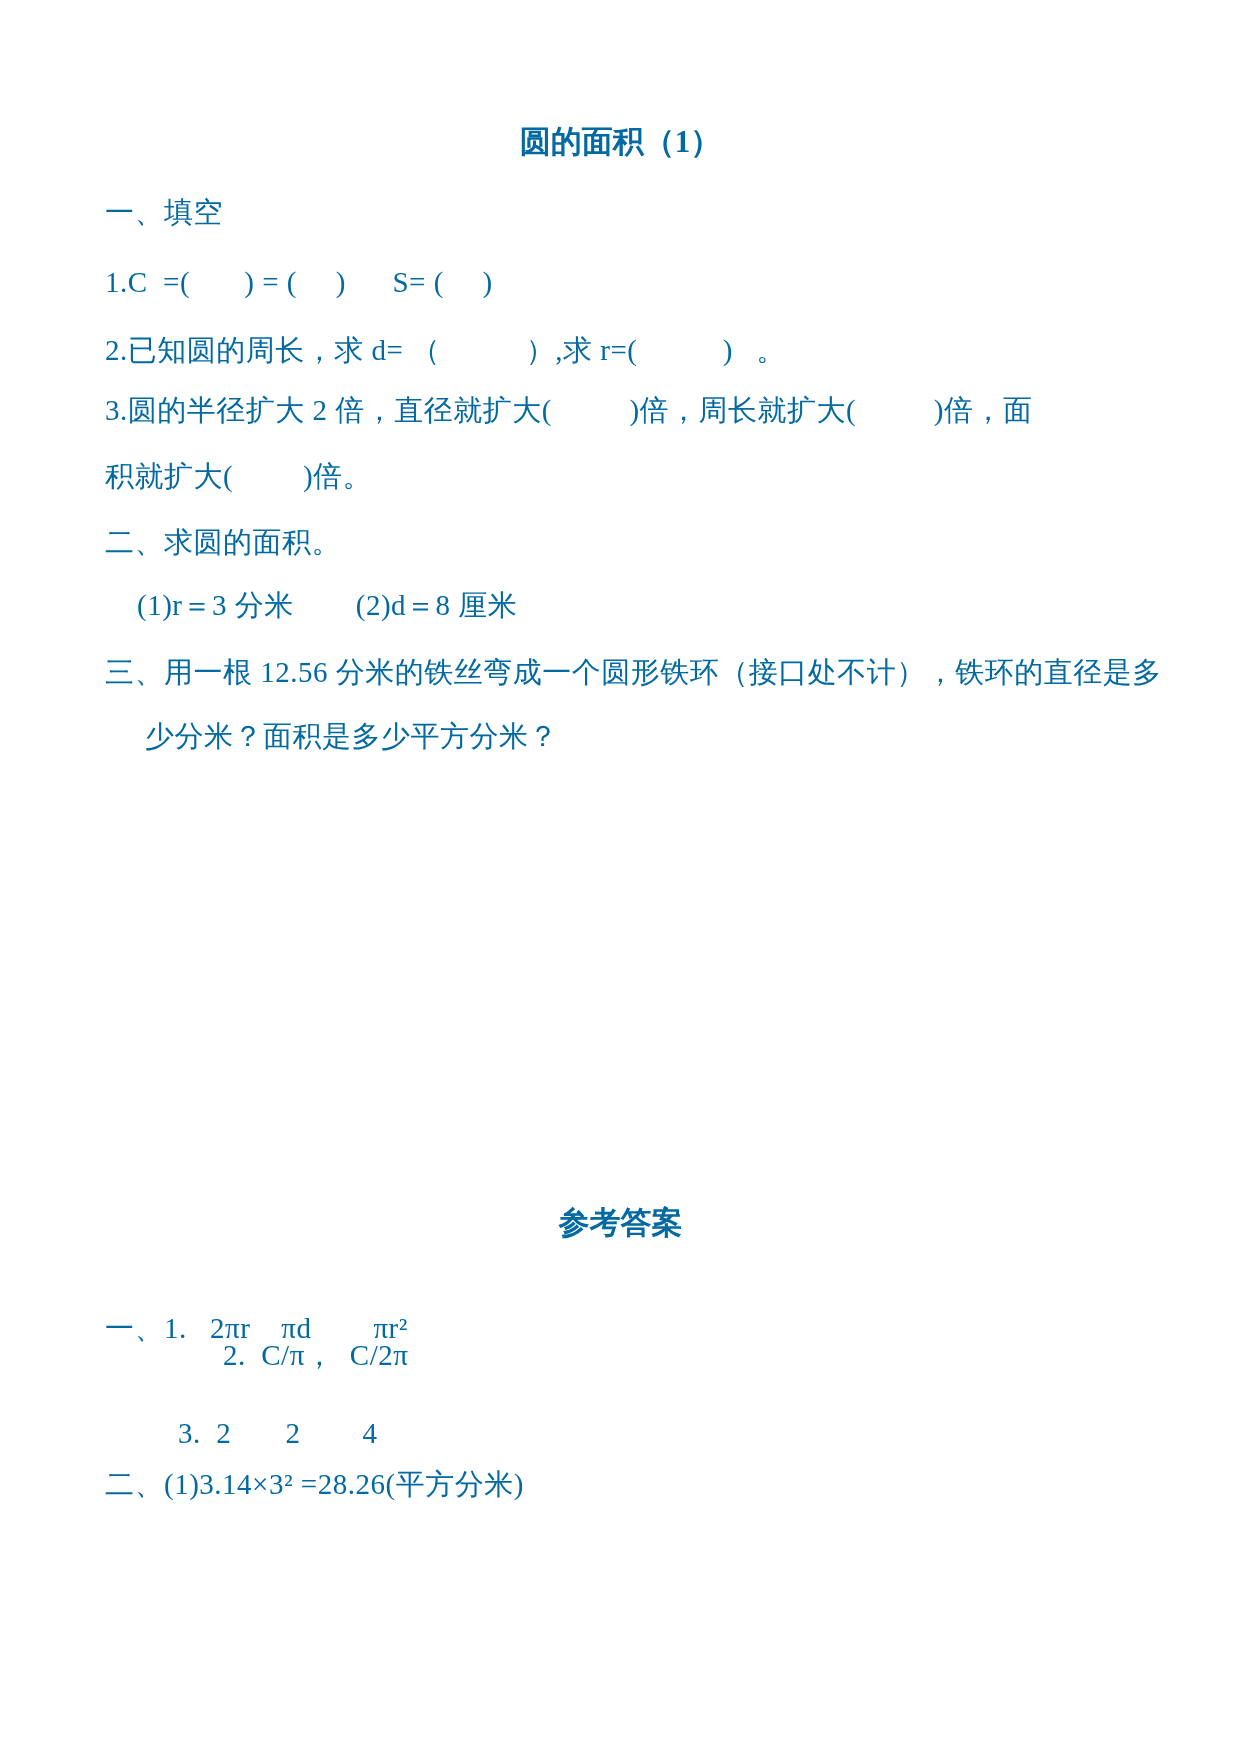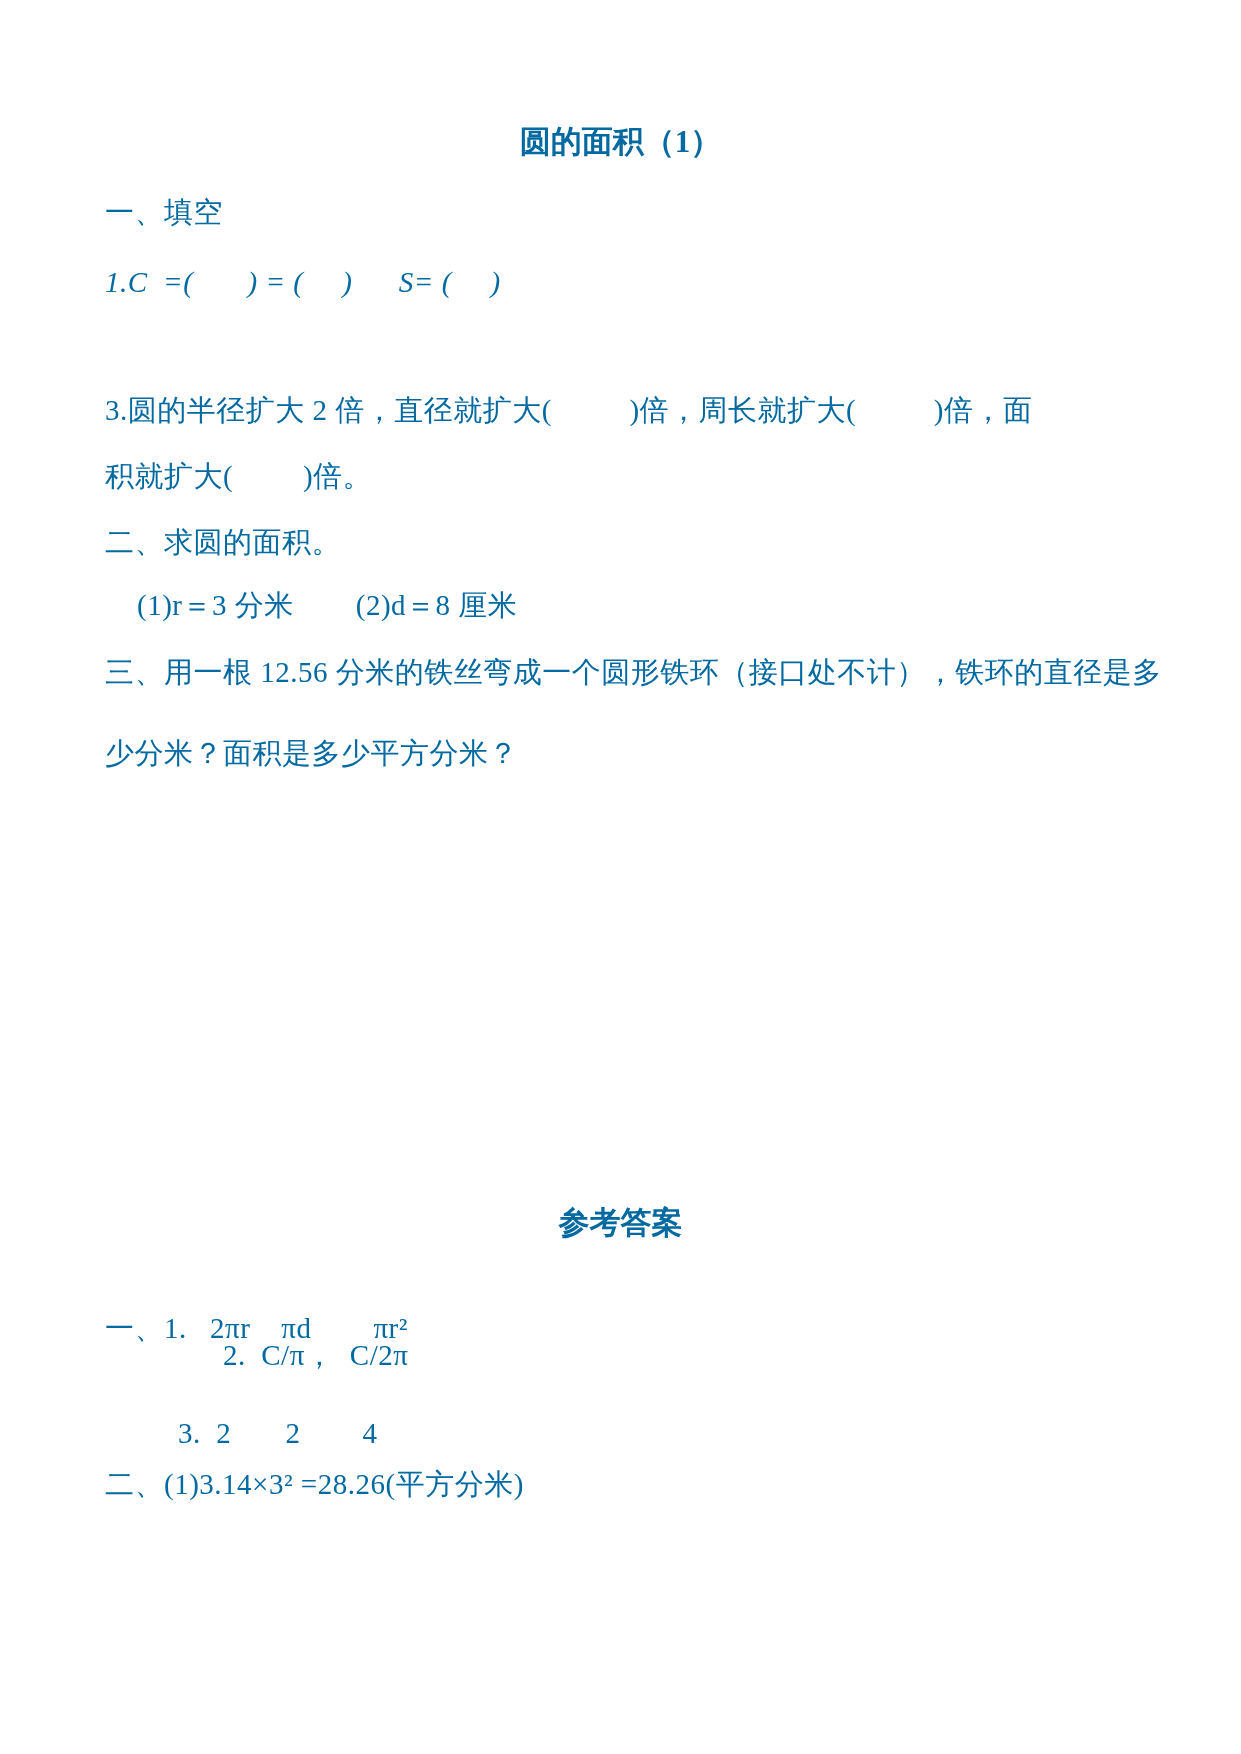--- a/index.html
+++ b/index.html
@@ -41,34 +41,35 @@
   </style>
 </head>
 <body>
 
 <div class="page">
 
   <div class="center-heading" style="top:122px;">圆的面积（1）</div>
 
   <div class="line" style="top:192px;">一、填空</div>
 
-  <div class="line" style="top:262px;font-style:italic;">1.C  =(       ) = (     )      S= (     )</div>
+  <div class="line" style="top:262px;">1.C  =(       ) = (     )      S= (     )</div>
 
+  <div class="line" style="top:330px;">2.已知圆的周长，求 d= （           ）,求 r=(           )   。</div>
 
   <div class="line" style="top:390px;">3.圆的半径扩大 2 倍，直径就扩大(          )倍，周长就扩大(          )倍，面</div>
 
   <div class="line" style="top:456px;">积就扩大(         )倍。</div>
 
   <div class="line" style="top:522px;">二、求圆的面积。</div>
 
   <div class="line" style="top:585px;margin-left:32px;">(1)r＝3 分米        (2)d＝8 厘米</div>
 
   <div class="line" style="top:652px;">三、用一根 12.56 分米的铁丝弯成一个圆形铁环（接口处不计），铁环的直径是多</div>
 
-  <div class="line" style="top:733px;">少分米？面积是多少平方分米？</div>
+  <div class="line" style="top:716px;margin-left:40px;">少分米？面积是多少平方分米？</div>
 
   <div class="center-heading" style="top:1203px;">参考答案</div>
 
   <div class="line" style="top:1308px;">一、1.   2πr    πd        πr²</div>
 
   <div class="line indent" style="top:1335px;margin-left:45px;">2.  C/π，  C/2π</div>
 
   <div class="line indent" style="top:1402px;margin-top:11px;">3.  2       2        4</div>
 
   <div class="line" style="top:1464px;">二、(1)3.14×3² =28.26(平方分米)</div>

